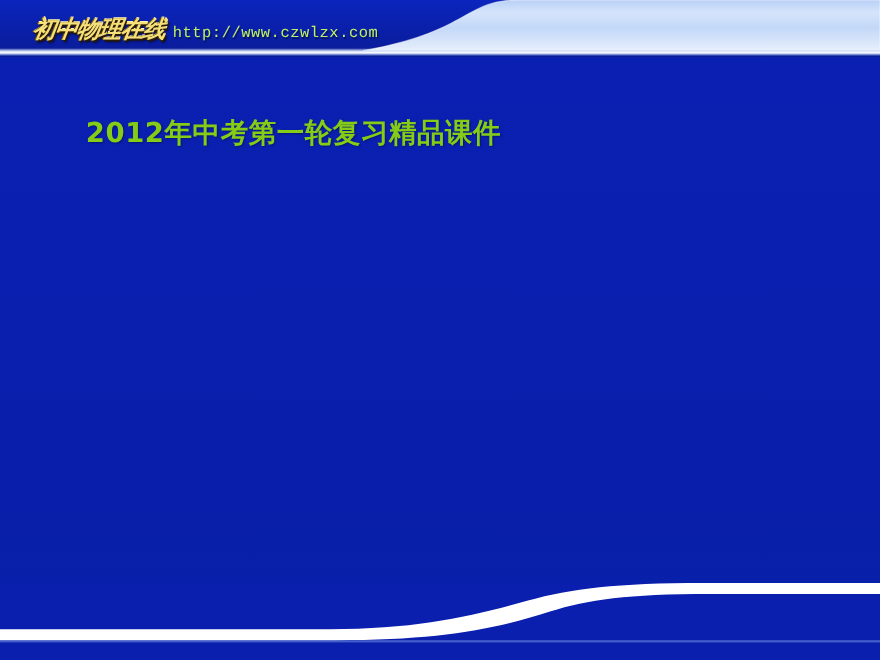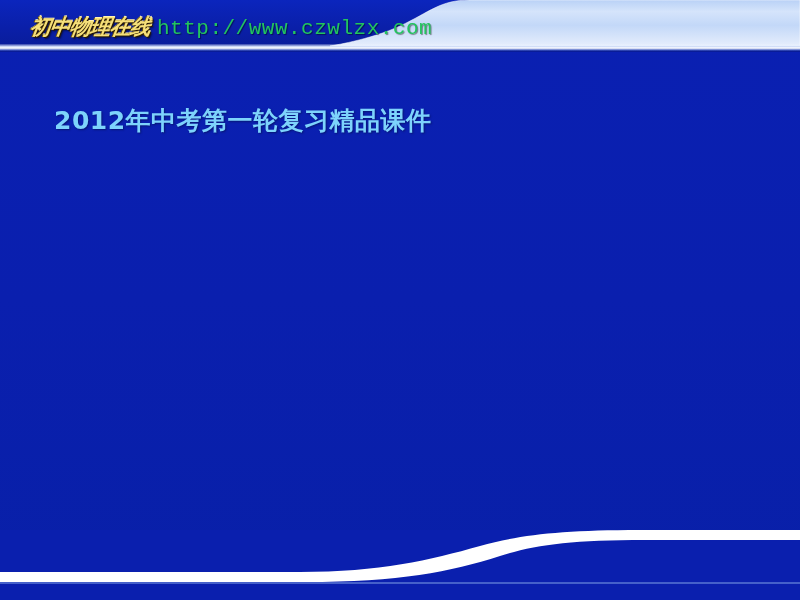--- a/index.html
+++ b/index.html
@@ -72,36 +72,36 @@
     color: #f6e07a;
     text-shadow:
       1px 1px 0 #2a1a00,
       -1px 0px 0 #6b5200,
       0px -1px 0 #fff3b0,
       2px 2px 2px rgba(0,0,0,0.55);
     transform: skewX(-8deg);
   }
   .brand-url {
     font-family: "Liberation Mono", "DejaVu Sans Mono", monospace;
-    font-size: 21px;
+    font-size: 14px;
     letter-spacing: 0.5px;
-    color: #22c55e;
+    color: #bef264;
     text-shadow: 1px 1px 1px rgba(0,0,0,0.45);
   }
 
   
   .subtitle {
     position: absolute;
-    left: 54px;
+    left: 78px;
     top: 104px;
     font-family: "DejaVu Sans", "Liberation Sans", sans-serif;
     font-weight: 700;
     font-size: 25px;
     letter-spacing: 0.5px;
-    color: #7dd3fc;
+    color: #84cc16;
     white-space: nowrap;
     text-shadow: 1px 1px 2px rgba(0,0,0,0.35);
   }
 
   
   .main-title {
     position: absolute;
     left: 0;
     top: 224px;
     width: 800px;

